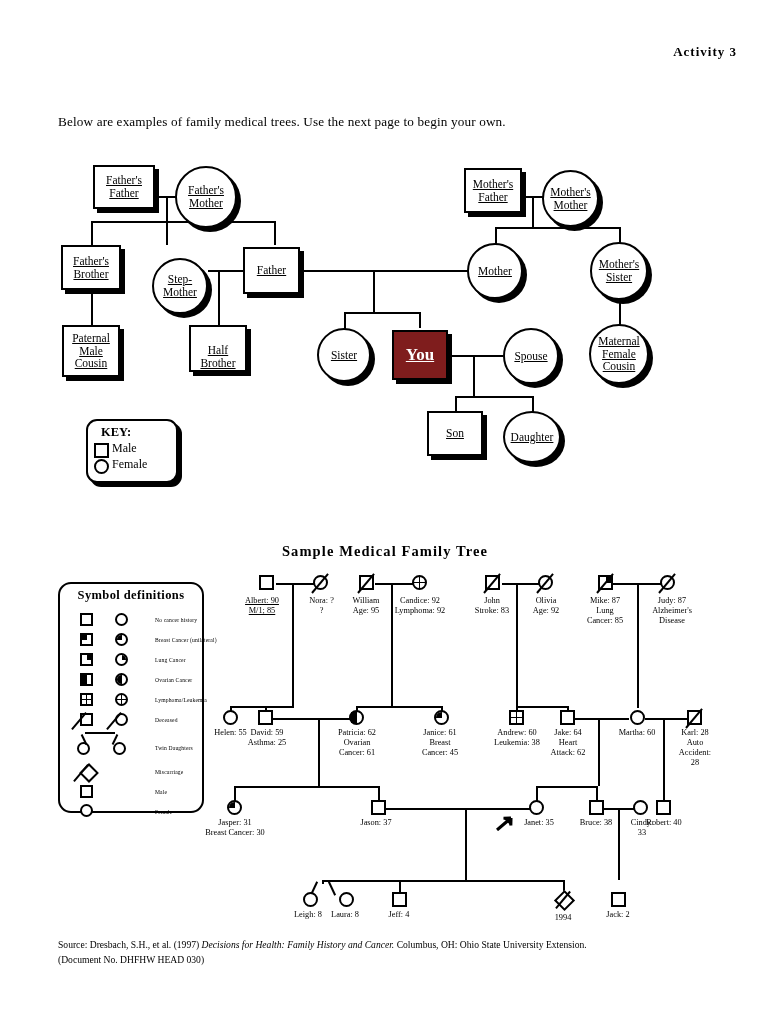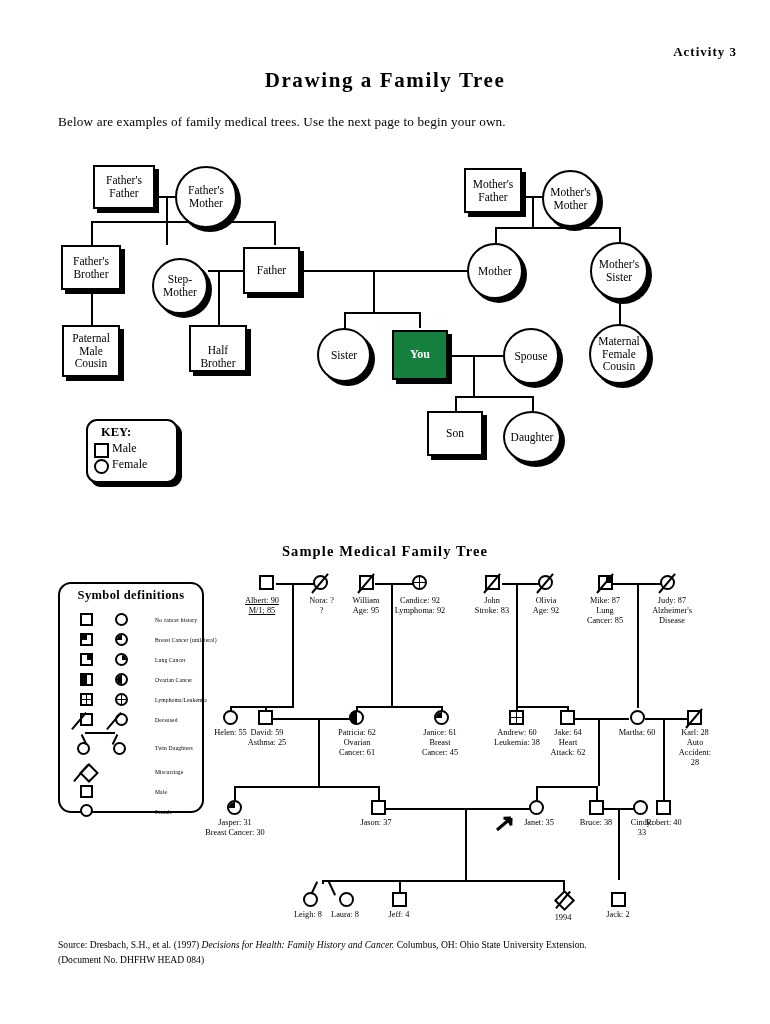--- a/index.html
+++ b/index.html
@@ -9,24 +9,24 @@
 
   
   .activity{position:absolute;right:33px;top:44px;font-weight:bold;font-size:13px;letter-spacing:1px;}
   .doc-title{position:absolute;left:0;right:0;top:68px;text-align:center;
              font-weight:bold;font-size:21px;letter-spacing:1.6px;}
   .intro{position:absolute;left:58px;top:114px;font-size:13.2px;letter-spacing:.15px;}
 
   
   .node{position:absolute;box-sizing:border-box;display:flex;align-items:center;
         justify-content:center;text-align:center;background:#fff;border:2px solid #000;
-        font-size:11.5px;line-height:1.12;z-index:3;}
+        font-size:11.5px;line-height:1.12;z-index:3;text-decoration:underline;}
   .node.sq{border-radius:0;box-shadow:4px 4px 0 #000;}
   .node.ci{border-radius:50%;box-shadow:4px 4px 0 #000;}
-  .node.you{background:#15803d;color:#fff;font-weight:bold;font-size:12px;box-shadow:4px 4px 0 #000;}
+  .node.you{background:#7f1d1d;color:#fff;font-weight:bold;font-size:17px;box-shadow:4px 4px 0 #000;}
   .ln{position:absolute;background:#000;z-index:1;}
   .lh{height:1.6px;}
   .lv{width:1.6px;}
 
   
   .keybox{position:absolute;left:86px;top:419px;width:88px;height:60px;
           border:2px solid #000;border-radius:11px;background:#fff;box-shadow:4px 4px 0 #000;}
   .keybox .kt{position:absolute;left:13px;top:4px;font-weight:bold;font-size:12.5px;}
   .keybox .ks{position:absolute;left:6px;width:11px;height:11px;border:2px solid #000;}
   .keybox .kc{position:absolute;left:6px;width:11px;height:11px;border:2px solid #000;border-radius:50%;}
@@ -66,21 +66,20 @@
 
   .source{position:absolute;left:58px;top:938px;font-size:9.6px;line-height:1.55;}
   .source i{font-style:italic;}
 </style>
 </head>
 <body>
 
 <div class="page">
 
   <div class="activity">Activity  3</div>
-  <div class="doc-title">Drawing  a  Family  Tree</div>
   <div class="intro">Below are examples of family medical trees. Use the next page to begin your own.</div>
 
   <div>
 
     <div class="ln lh" style="left:155px;top:196px;width:26px;"></div>
     <div class="ln lv" style="left:166px;top:196px;height:26px;"></div>
     <div class="ln lh" style="left:91px;top:221px;width:185px;"></div>
     <div class="ln lv" style="left:91px;top:221px;height:24px;"></div>
     <div class="ln lv" style="left:166px;top:221px;height:24px;"></div>
     <div class="ln lv" style="left:274px;top:221px;height:24px;"></div>
@@ -425,16 +424,16 @@
     <div class="diamondmis" style="left:557px;top:893px;"></div>
     <div class="slash" style="left:562px;top:889px;height:22px;"></div>
     <div class="lbl" style="left:545px;top:913px;width:36px;">1994</div>
 
     <div class="ms sqr" style="left:611px;top:892px;"></div>
     <div class="lbl" style="left:594px;top:910px;width:48px;">Jack: 2</div>
   </div>
 
   <div class="source">
     <span>Source: Dresbach, S.H., et al. (1997) </span><i>Decisions for Health: Family History and Cancer.</i><span> Columbus, OH: Ohio State University Extension.</span><br>
-    <span>(Document No. DHFHW HEAD 084)</span>
+    <span>(Document No. DHFHW HEAD 030)</span>
   </div>
 
 </div>
 
 </body></html>

